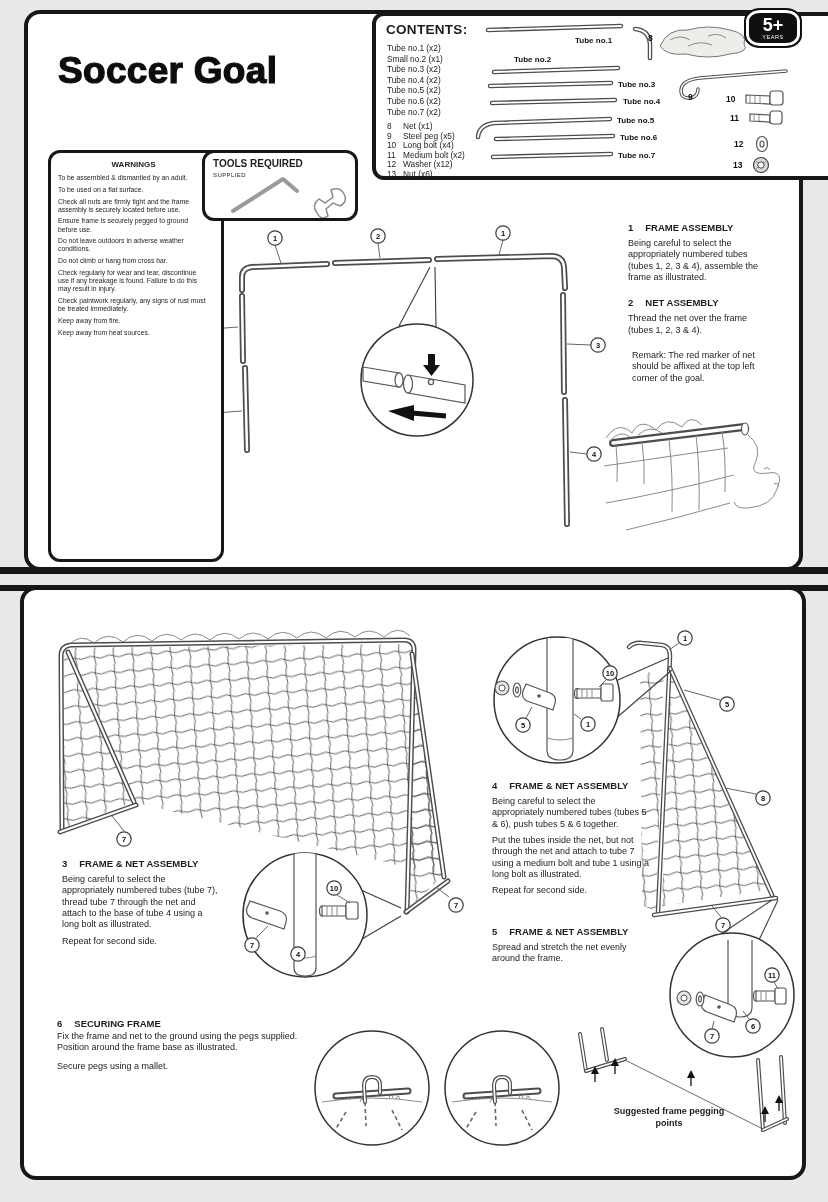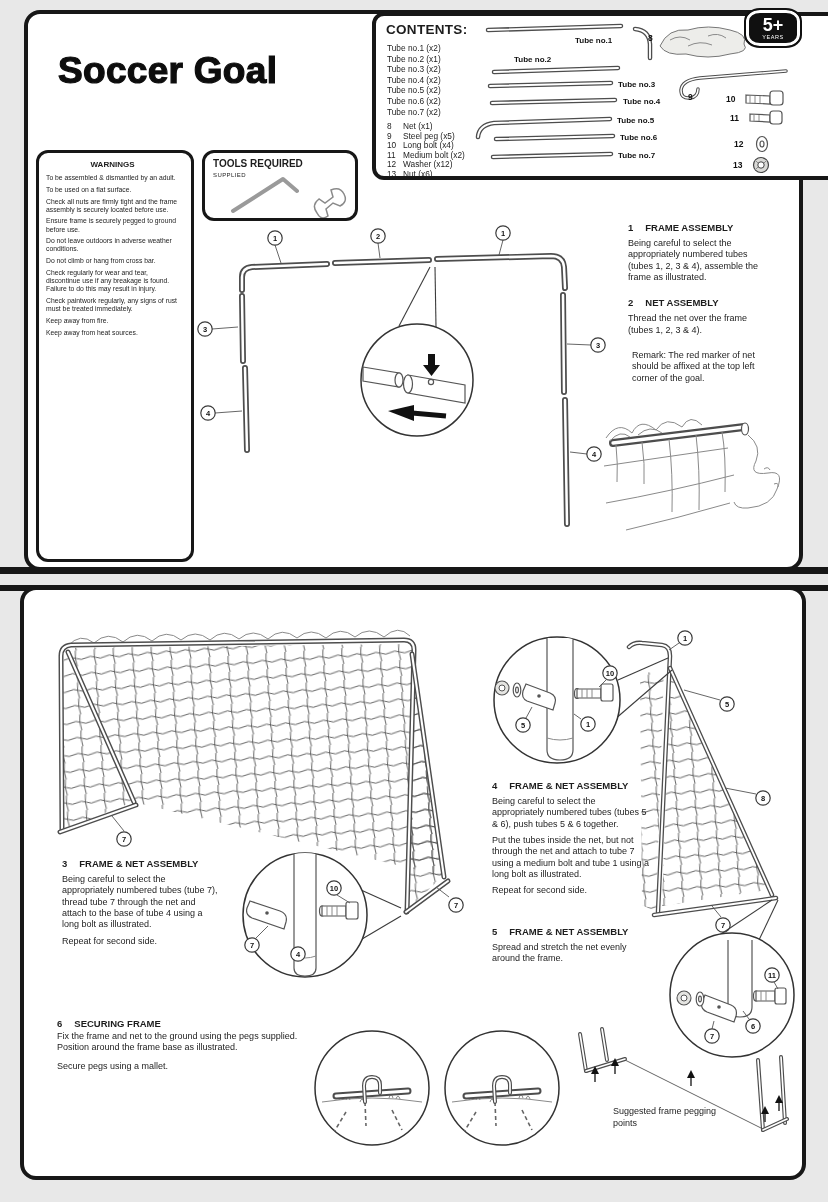--- a/index.html
+++ b/index.html
@@ -16,35 +16,35 @@
   .c-head{position:absolute;left:10px;top:6px;font-size:13.5px;font-weight:bold;letter-spacing:.3px}
   .c-tubes{position:absolute;left:11px;top:27px;font-size:8.3px;line-height:10.6px}
   .c-parts{position:absolute;left:11px;top:106px;font-size:8.3px;line-height:9.6px}
   .pr{display:flex}
   .pn{width:16px;flex:none}
   .badge{position:absolute;left:744px;top:8px;width:58px;height:40px;background:#101010;border:2px solid #101010;border-radius:16px/13px;box-shadow:inset 0 0 0 3px #fff, inset 0 0 0 5px #101010;display:flex;flex-direction:column;align-items:center;justify-content:center;color:#fff;z-index:5;box-sizing:border-box}
   .badge .b1{font-size:18px;font-weight:bold;line-height:1}
   .badge .b2{font-size:5.5px;letter-spacing:.6px;margin-top:0px}
 
   
-  .warnings{left:8px;top:136px;width:158px;height:412px;border-radius:12px;padding:7px 12px 0 7px;border-width:3px}
+  .warnings{left:20px;top:136px;width:176px;height:412px;border-radius:12px;padding:7px 12px 0 7px;border-width:3px}
   .w-head{text-align:center;font-size:8px;font-weight:bold;margin-bottom:5px}
   .warnings p{margin:0 0 3.6px;font-size:6.8px;line-height:1.2}
   .w-final{font-size:8.2px !important;font-weight:bold;line-height:1.3 !important;margin-top:9px !important}
   .tools{left:174px;top:136px;width:156px;height:71px;border-radius:12px;border-width:3px}
   .t-head{position:absolute;left:8px;top:5px;font-size:10px;font-weight:bold}
   .t-sub{position:absolute;left:8px;top:19px;font-size:6px;letter-spacing:.4px}
 
   
   .step{position:absolute}
   .step .h{display:flex;gap:12px;font-weight:bold;font-size:9.5px;margin:0 0 5px}
   .step p{margin:0 0 5px;font-size:9px;line-height:1.26}
   .remark{margin-top:14px !important;padding-left:4px}
 
-  .peg-label{position:absolute;font-size:9px;font-weight:normal;line-height:1.3}
+  .peg-label{position:absolute;font-size:9px;font-weight:bold;text-align:center;line-height:1.3}
 
   
   svg{position:absolute;left:0;top:0}
   .t2{stroke:#4d4d4d;stroke-width:var(--w,5);fill:none;stroke-linecap:round;stroke-linejoin:round}
   .t2c{stroke:#fff;stroke-width:calc(var(--w,5)*.42);fill:none;stroke-linecap:round;stroke-linejoin:round}
   .lead{stroke:#555;stroke-width:.9;fill:none}
   .ptr{stroke:#3c3c3c;stroke-width:1.1;fill:none}
   .sketch{stroke:#8a8a8a;stroke-width:1;fill:none}
   .outline{fill:#fff;stroke:#555;stroke-width:1.2}
   .fillgray{fill:#ededea;stroke:#777;stroke-width:1}
@@ -185,21 +185,21 @@
         </div>
       <p>Thread the net over the frame (tubes 1, 2, 3 &amp; 4).</p>
       <p class="remark">Remark: The red marker of net should be affixed at the top left corner of the goal.</p>
     </div>
   </div>
 
   <div class="box contents">
     <div class="c-head">CONTENTS:</div>
     <div class="c-tubes">
       <div>Tube no.1 (x2)</div>
-      <div>Tube no.2 (x1)</div>
+      <div>Small no.2 (x1)</div>
       <div>Tube no.3 (x2)</div>
       <div>Tube no.4 (x2)</div>
       <div>Tube no.5 (x2)</div>
       <div>Tube no.6 (x2)</div>
       <div>Tube no.7 (x2)</div>
     </div>
     <div class="c-parts">
       <div class="pr">
           <span class="pn">8</span>
           <span>Net (x1)</span>

